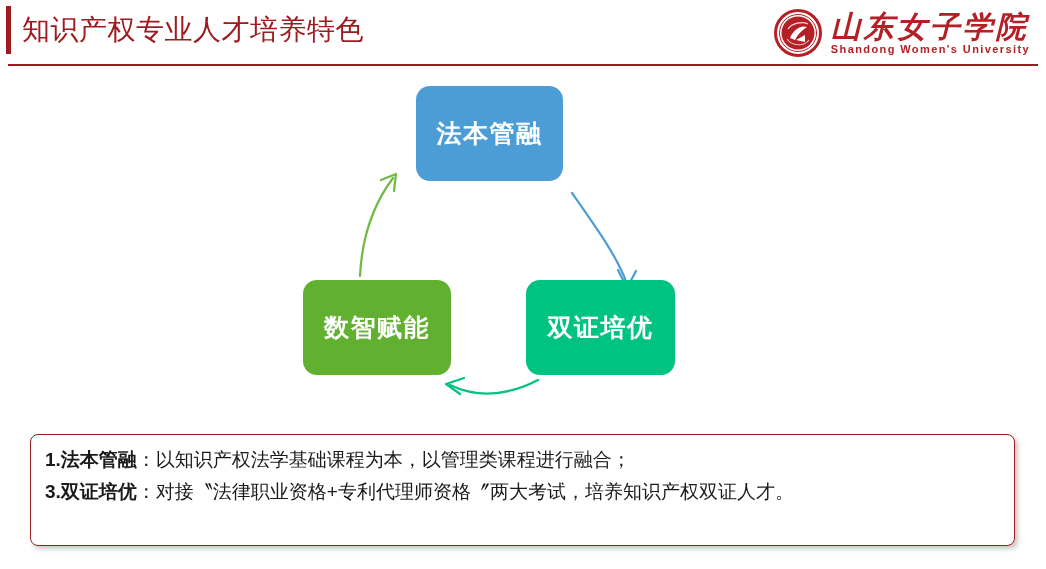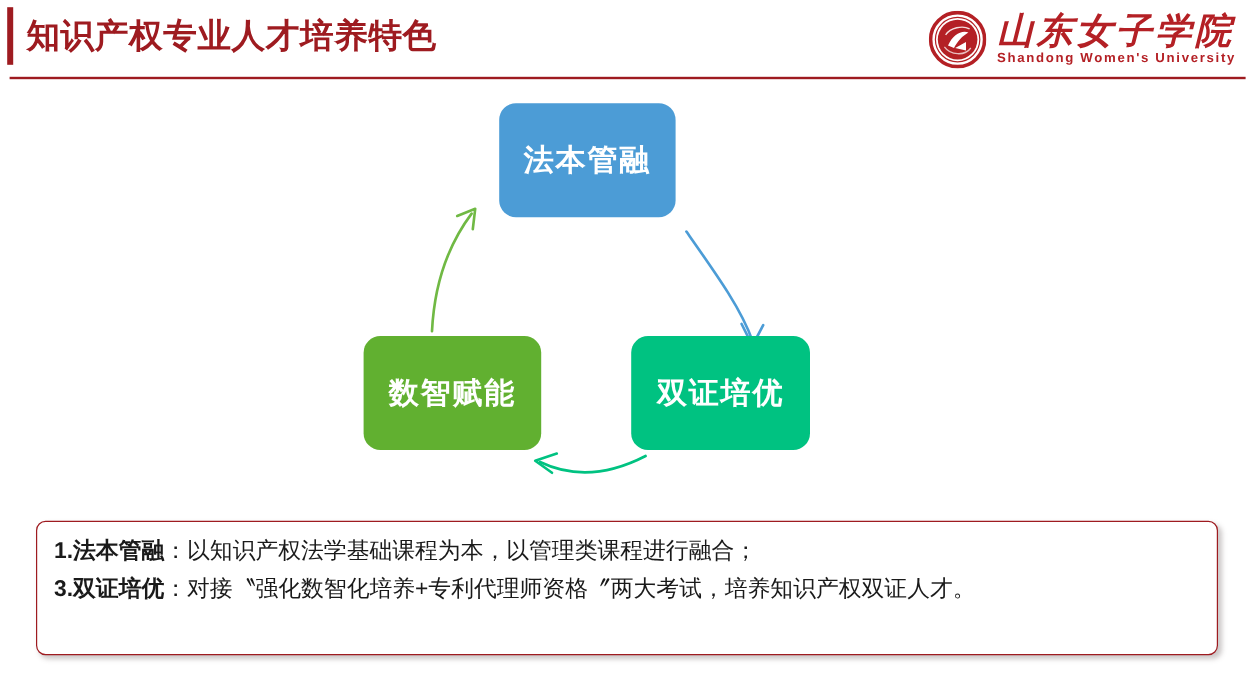--- a/index.html
+++ b/index.html
@@ -28,21 +28,21 @@
     top: 6px;
     width: 5px;
     height: 48px;
     background: #9E1B20;
   }
   #slide-title {
     position: absolute;
     left: 22px;
     top: 10px;
     font-size: 28px;
-    font-weight: bold;
+    font-weight: normal;
     color: #9E1B20;
     letter-spacing: 0.5px;
     line-height: 40px;
     white-space: nowrap;
   }
   #header-divider {
     position: absolute;
     left: 8px;
     top: 64px;
     width: 1030px;
@@ -223,15 +223,15 @@
   <div class="cycle-node" id="node-left" style="background:#61B030;">
     <span>数智赋能</span>
   </div>
 </div>
 
 <div id="description-box">
   <div class="description-line">
     <span class="num">1.</span><span class="term">法本管融</span><span class="sep">：</span><span class="body">以知识产权法学基础课程为本，以管理类课程进行融合；</span>
   </div>
   <div class="description-line">
-    <span class="num">3.</span><span class="term">双证培优</span><span class="sep">：</span><span class="body">对接〝强化数智化培养+专利代理师资格〞两大考试，培养知识产权双证人才。</span>
+    <span class="num">3.</span><span class="term">双证培优</span><span class="sep">：</span><span class="body">对接〝法律职业资格+专利代理师资格〞两大考试，培养知识产权双证人才。</span>
   </div>
 </div>
 
 </body></html>

